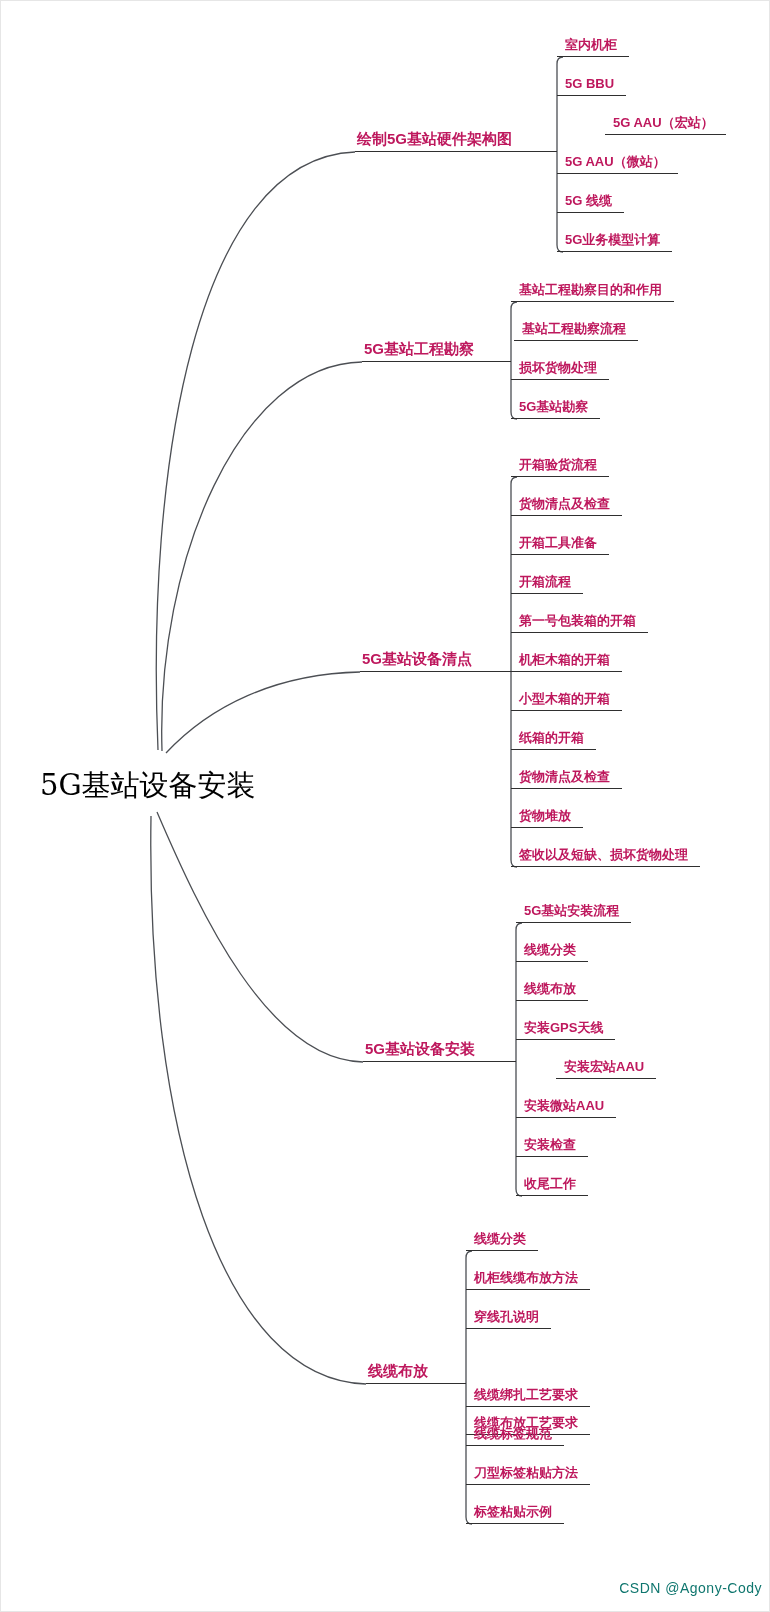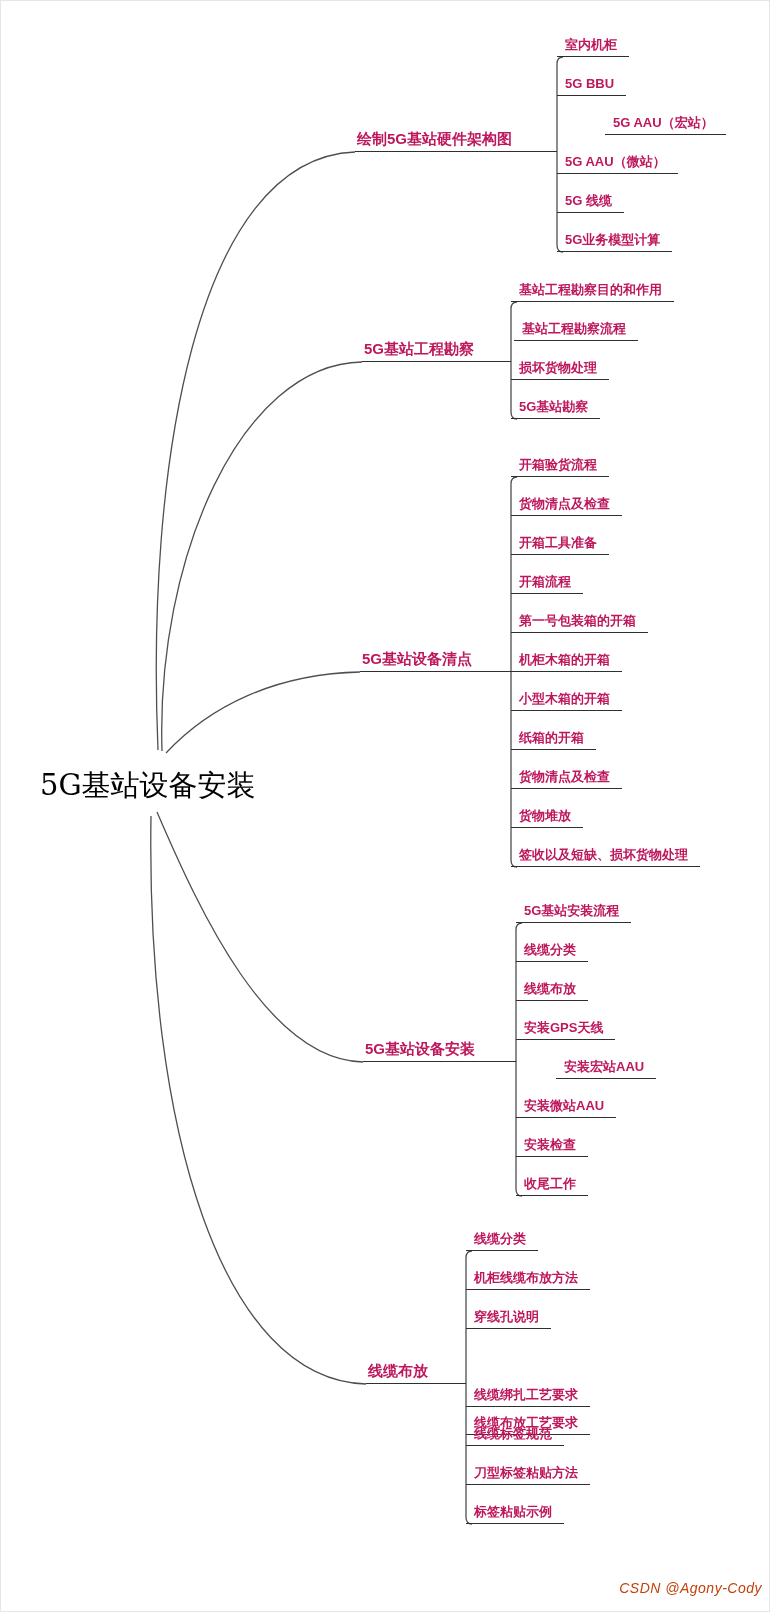--- a/index.html
+++ b/index.html
@@ -20,21 +20,21 @@
   .branch-node {
     font-size:15px; font-weight:700; line-height:19px;
     padding:0 0 3px 2px; border-bottom:1.5px solid #2f2f2f;
   }
   .child-node {
     font-size:13px; font-weight:700; line-height:17px;
     padding:0 12px 3px 8px; border-bottom:1.5px solid #2f2f2f;
   }
   .watermark {
     position:absolute; right:8px; top:1580px;
-    font-size:14px; color:#c2410c; letter-spacing:0.5px;font-style:italic;
+    font-size:14px; color:#0f766e; letter-spacing:0.5px;
   }
 </style>
 </head>
 <body>
 
 <svg id="connector-svg" xmlns="http://www.w3.org/2000/svg" viewBox="0 0 770 1612">
     <path d="M 158 750 C 146 470 195 158 355 152"></path>
     <path d="M 563 57 Q 557 57 557 64 L 557 245 Q 557 252 563 252"></path>
     <path d="M 162 751 C 156 560 240 364 362 362"></path>
     <path d="M 517 302 Q 511 302 511 309 L 511 412 Q 511 419 517 419"></path>

